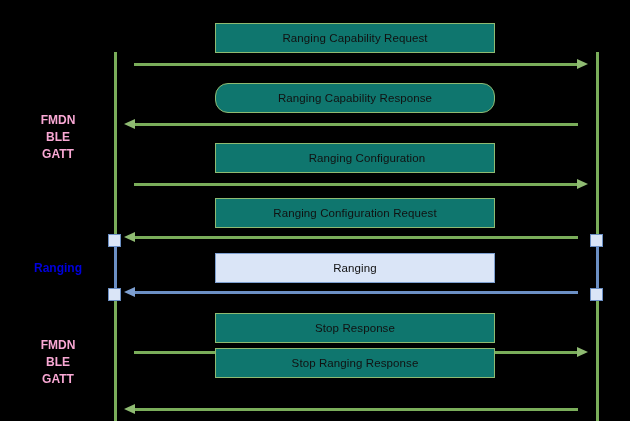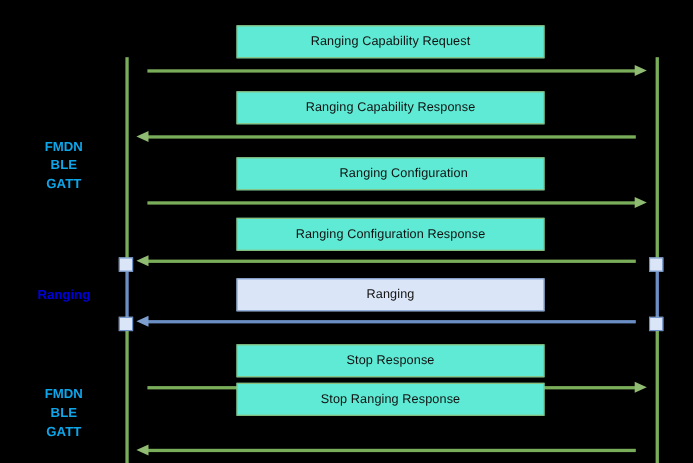--- a/index.html
+++ b/index.html
@@ -45,21 +45,21 @@
     height: 30px;
     box-sizing: border-box;
     display: flex;
     align-items: center;
     justify-content: center;
     font-size: 11.5px;
     color: #111111;
     letter-spacing: 0.1px;
   }
   .msg-box.green {
-    background: #5eead4;
+    background: #0f766e;
     border: 1px solid #8fbb72;
   }
   .msg-box.blue {
     background: #dae5f7;
     border: 1px solid #7d9fd0;
   }
 
   
   .arrow {
     position: absolute;
@@ -100,21 +100,21 @@
   
   .side-label {
     position: absolute;
     left: 18px;
     width: 80px;
     text-align: center;
     font-size: 12px;
     font-weight: bold;
     line-height: 17px;
   }
-  .side-label.green { color: #0ea5e9; margin-top: 13px; }
+  .side-label.green { color: #f9a8d4; }
   .side-label.blue  { color: #0000dd; }
 </style>
 </head>
 <body>
 
 <div id="canvas">
 
   <div id="layer">
       <div class="lifeline " style="left: 114px; top: 52px; height: 188px;"></div>
       <div class="lifeline blue" style="left: 114px; top: 240px; height: 54px;"></div>
@@ -150,28 +150,28 @@
         <div class="shaft"></div>
         <div class="head"></div>
       </div>
       <div class="arrow green left" style="left: 134px; width: 444px; top: 408px;">
         <div class="shaft"></div>
         <div class="head"></div>
       </div>
       <div class="msg-box green" style="top: 23px;">
         <span>Ranging Capability Request</span>
       </div>
-      <div class="msg-box green" style="top: 83px;">
+      <div class="msg-box green" style="top: 83px; border-radius: 13px;">
         <span>Ranging Capability Response</span>
       </div>
       <div class="msg-box green" style="top: 143px; padding-left: 24px;">
         <span>Ranging Configuration</span>
       </div>
       <div class="msg-box green" style="top: 198px;">
-        <span>Ranging Configuration Response</span>
+        <span>Ranging Configuration Request</span>
       </div>
       <div class="msg-box blue" style="top: 253px;">
         <span>Ranging</span>
       </div>
       <div class="msg-box green" style="top: 313px;">
         <span>Stop Response</span>
       </div>
       <div class="msg-box green" style="top: 348px;">
         <span>Stop Ranging Response</span>
       </div>

